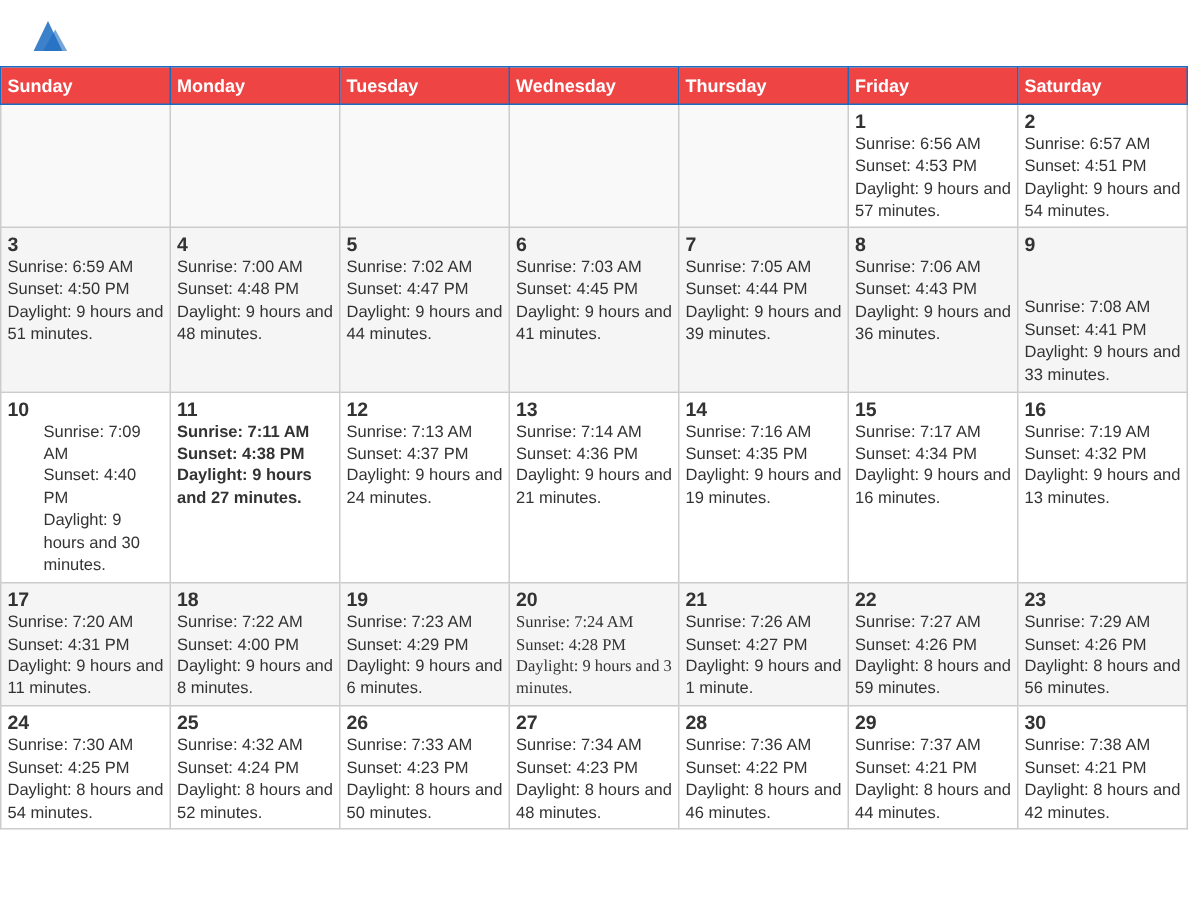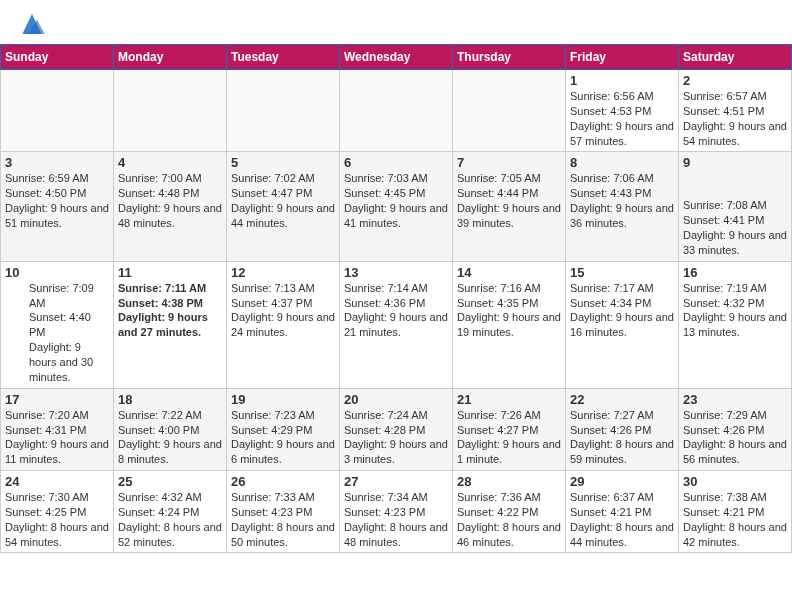--- a/index.html
+++ b/index.html
@@ -9,21 +9,21 @@
     .logo { display: flex; align-items: center; gap: 4px; }
     .logo-text { display: flex; flex-direction: column; line-height: 1.1; }
     .logo-general { font-size: 15px; font-weight: bold; color: #333; }
     .logo-blue { font-size: 15px; font-weight: bold; color: #1a6bbf; }
     .logo-icon { width: 32px; height: 28px; }
     .title-block { text-align: right; }
     .month-title { font-size: 32px; font-weight: bold; color: #333; }
     .location { font-size: 14px; color: #555; }
 
     .calendar { width: 100%; border-collapse: collapse; table-layout: fixed; }
-    .calendar th { background: #be185d; color: #fff; font-size: 12px; font-weight: bold; padding: 5px 4px; text-align: left; border: 1px solid #1a6bbf; }
+    .calendar th { background: #ef4444; color: #fff; font-size: 12px; font-weight: bold; padding: 5px 4px; text-align: left; border: 1px solid #1a6bbf; }
     .calendar td { border: 1px solid #ccc; vertical-align: top; padding: 3px 4px; font-size: 10px; color: #333; background: #fff; min-height: 72px; }
     .calendar td.empty { background: #f9f9f9; }
     .day-num { font-size: 13px; font-weight: bold; display: block; margin-bottom: 1px; }
     .day-info { font-size: 11px; color: #333; line-height: 1.35; }
     tr:nth-child(even) td { background: #f5f5f5; }
     tr:nth-child(even) td.empty { background: #f0f0f0; }
   </style>
 </head>
 <body>
 
@@ -178,21 +178,21 @@
 Daylight: 9 hours and 8 minutes.</div>
         </td>
         <td>
           <span class="day-num">19</span>
           <div class="day-info" style="white-space: pre-line;">Sunrise: 7:23 AM
 Sunset: 4:29 PM
 Daylight: 9 hours and 6 minutes.</div>
         </td>
         <td>
           <span class="day-num">20</span>
-          <div class="day-info" style="white-space: pre-line;">Sunrise: 7:24 AM
+          <div class="day-info" style="white-space: pre-line; font-family: Liberation Serif, serif;">Sunrise: 7:24 AM
 Sunset: 4:28 PM
 Daylight: 9 hours and 3 minutes.</div>
         </td>
         <td>
           <span class="day-num">21</span>
           <div class="day-info" style="white-space: pre-line;">Sunrise: 7:26 AM
 Sunset: 4:27 PM
 Daylight: 9 hours and 1 minute.</div>
         </td>
         <td>
@@ -234,21 +234,21 @@
 Daylight: 8 hours and 48 minutes.</div>
         </td>
         <td>
           <span class="day-num">28</span>
           <div class="day-info" style="white-space: pre-line;">Sunrise: 7:36 AM
 Sunset: 4:22 PM
 Daylight: 8 hours and 46 minutes.</div>
         </td>
         <td>
           <span class="day-num">29</span>
-          <div class="day-info" style="white-space: pre-line;">Sunrise: 6:37 AM
+          <div class="day-info" style="white-space: pre-line;">Sunrise: 7:37 AM
 Sunset: 4:21 PM
 Daylight: 8 hours and 44 minutes.</div>
         </td>
         <td>
           <span class="day-num">30</span>
           <div class="day-info" style="white-space: pre-line;">Sunrise: 7:38 AM
 Sunset: 4:21 PM
 Daylight: 8 hours and 42 minutes.</div>
         </td>
       </tr>

